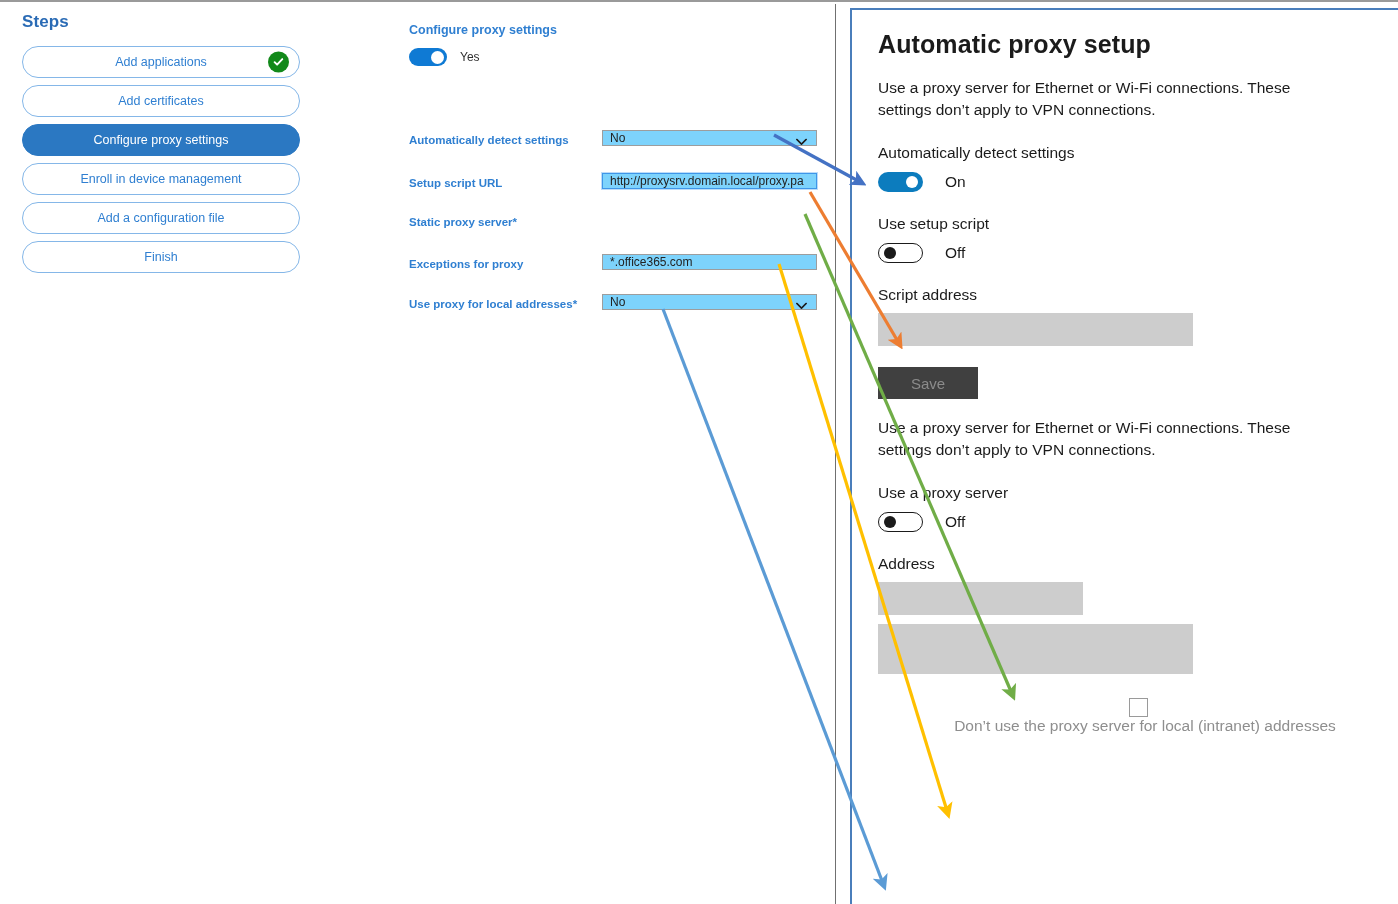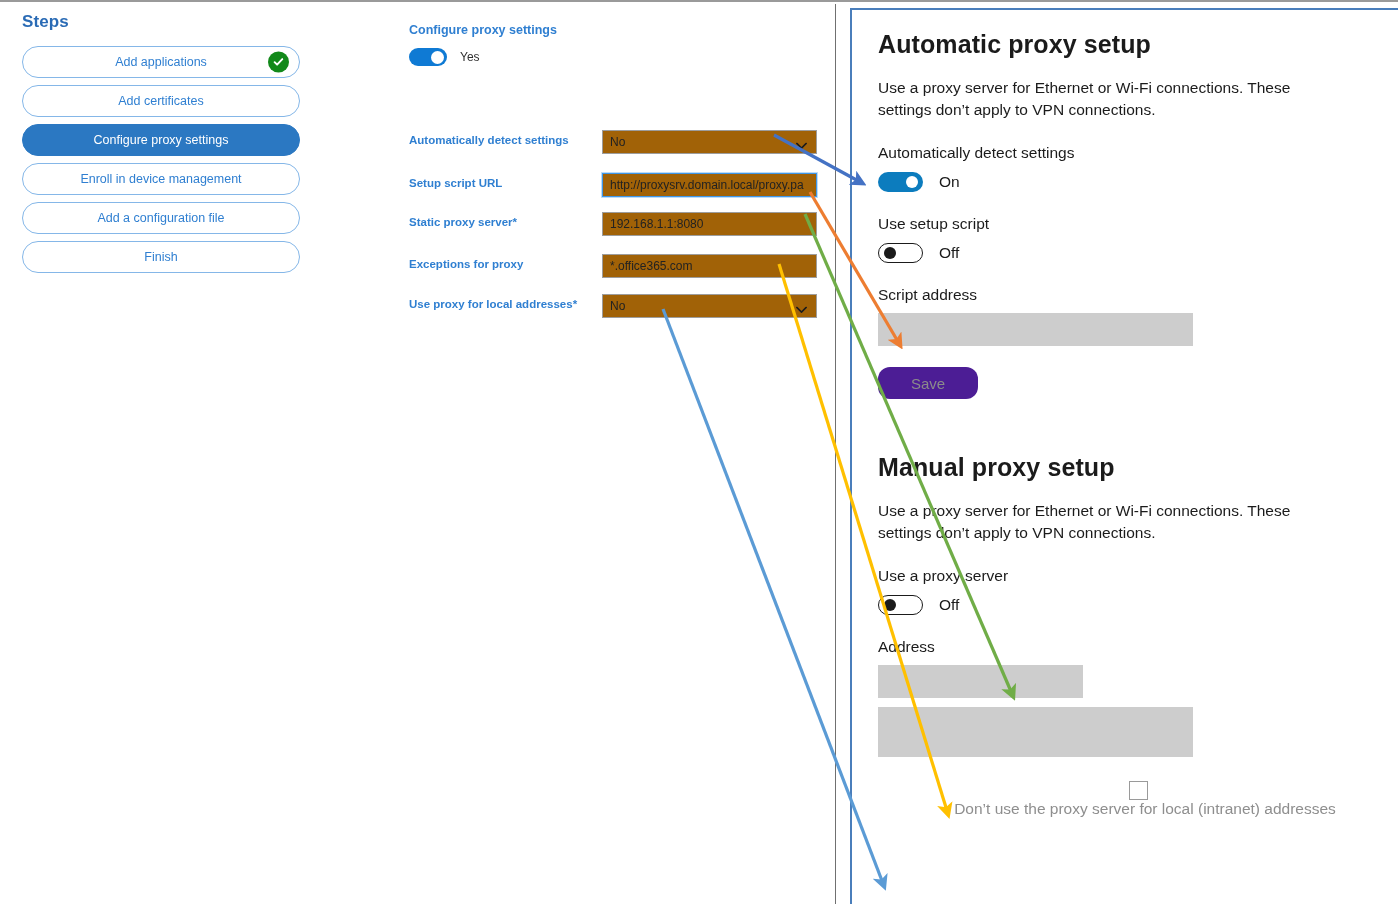--- a/index.html
+++ b/index.html
@@ -141,24 +141,24 @@
     font-weight: bold;
     color: #2f7fd1;
     white-space: nowrap;
   }
   .flabel .req { color: #2f7fd1; font-weight: bold; }
   .fctl {
     position: absolute;
     left: 193px;
     top: 0;
     width: 215px;
-    height: 24px;
+    height: 16px;
     box-sizing: border-box;
     border: 1px solid #9d9d9d;
-    background: #a16207;
+    background: #7dd3fc;
     font-size: 12px;
     color: #222222;
     display: flex;
     align-items: center;
     padding: 0 7px;
   }
   .fctl.focused {
     border: 1px solid #3f96e8;
     box-shadow: 0 0 0 1px #bcdcf8;
   }
@@ -241,43 +241,42 @@
     position: absolute;
     width: 12px;
     height: 12px;
     border-radius: 50%;
     top: 50%;
     transform: translateY(-50%);
   }
   .wsw.on .wknob { background: #ffffff; right: 5px; }
   .wsw.off .wknob { background: #1b1b1b; left: 5px; }
   .wsw-text {
-    margin-left: 16px;
+    margin-left: 22px;
     font-size: 15.5px;
     color: #1b1b1b;
   }
   .win-input {
     background: #cdcdcd;
     height: 33px;
     margin-top: 9px;
     width: 315px;
   }
   .win-input.wide { width: 315px; }
   .win-input.tall { height: 50px; width: 315px; }
   .win-btn {
-    background: #4c1d95;
+    background: #404040;
     height: 32px;
     width: 100px;
     margin-top: 21px;
     display: flex;
     align-items: center;
     justify-content: center;
     color: #8b8b8b;
     font-size: 15px;
-    border-radius: 12px;
   }
   .addr-port {
     display: flex;
     margin-top: 0px;
   }
   .addr-col { width: 220px; }
   .port-col { width: 100px; margin-left: 26px; }
   .addr-port .win-input { width: 205px; }
   .addr-port .port-col .win-input { width: 95px; }
   .win-check-row {
@@ -375,23 +374,20 @@
 
     <div class="frow" style="top:169px">
       <span class="flabel"><span>Setup script URL</span></span>
       <div class="fctl focused">
         <span class="txt">http://proxysrv.domain.local/proxy.pa</span>
       </div>
     </div>
 
     <div class="frow" style="top:208px">
       <span class="flabel"><span>Static proxy server</span><span class="req">*</span></span>
-      <div class="fctl">
-        <span class="txt">192.168.1.1:8080</span>
-      </div>
     </div>
 
     <div class="frow" style="top:250px">
       <span class="flabel"><span>Exceptions for proxy</span></span>
       <div class="fctl">
         <span class="txt">*.office365.com</span>
       </div>
     </div>
 
     <div class="frow" style="top:290px">
@@ -431,21 +427,20 @@
         <span class="wsw-text">Off</span>
       </div>
 
       <div class="win-label">Script address</div>
       <div class="win-input wide">
         <span></span>
       </div>
 
       <div class="win-btn">Save</div>
 
-      <div class="win-h1" style="margin-top:54px">Manual proxy setup</div>
       <div class="win-p">Use a proxy server for Ethernet or Wi-Fi connections. These settings don’t apply to VPN connections.</div>
 
       <div class="win-label">Use a proxy server</div>
       <div class="win-toggle-row">
         <span class="wsw off">
             <span class="wknob"></span>
           </span>
         <span class="wsw-text">Off</span>
       </div>
 

